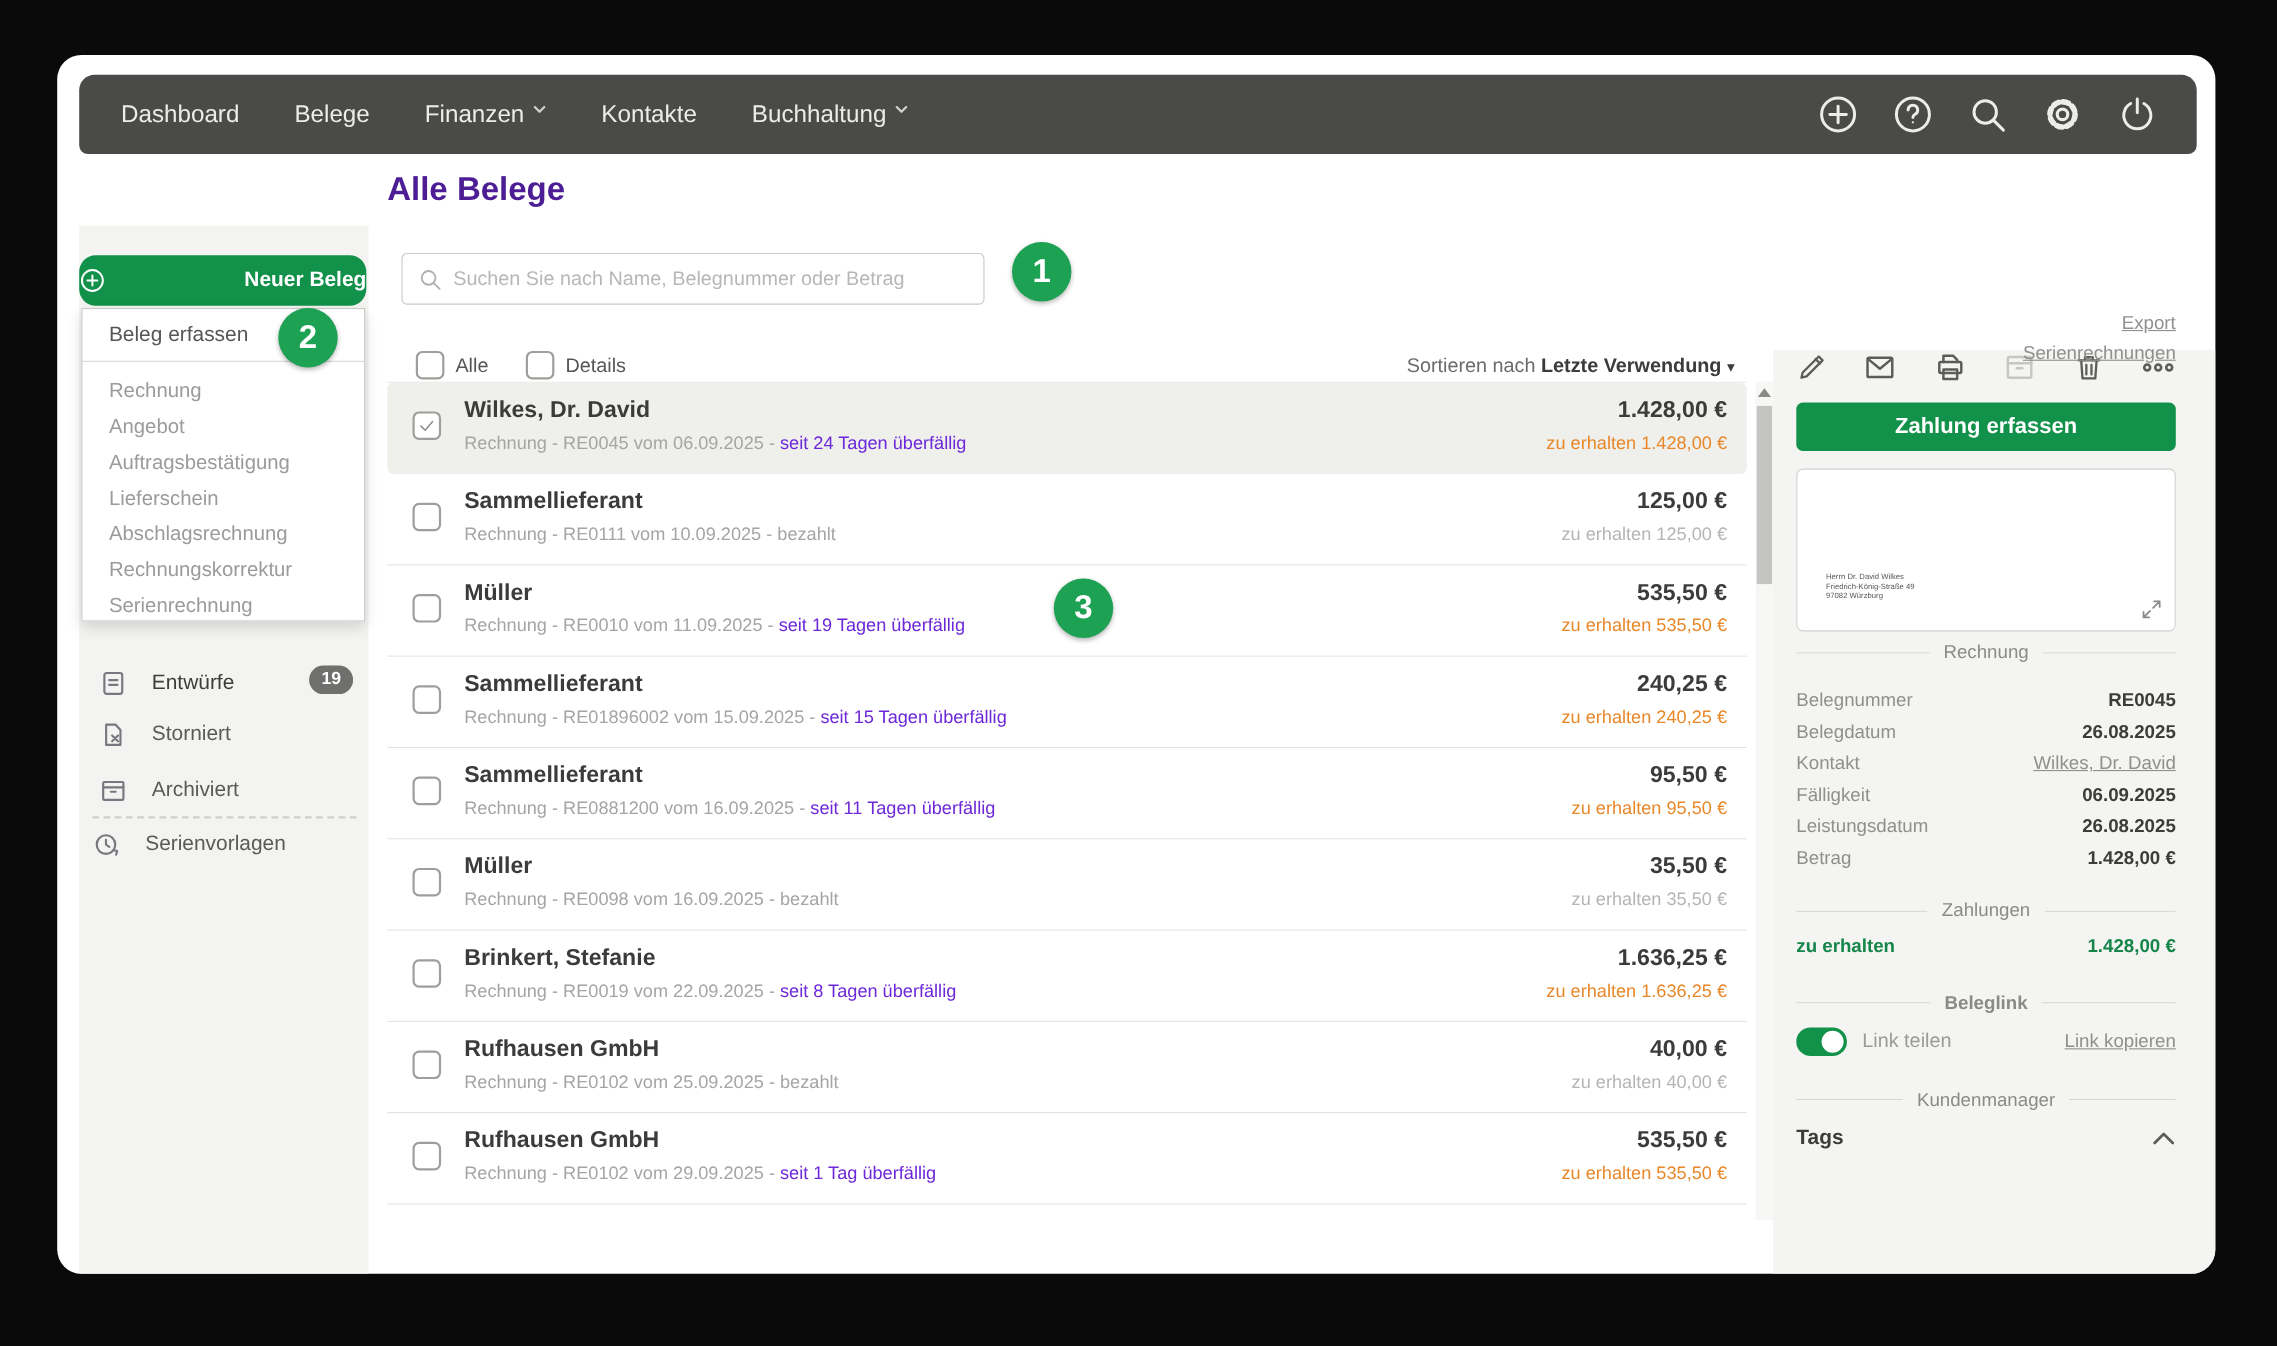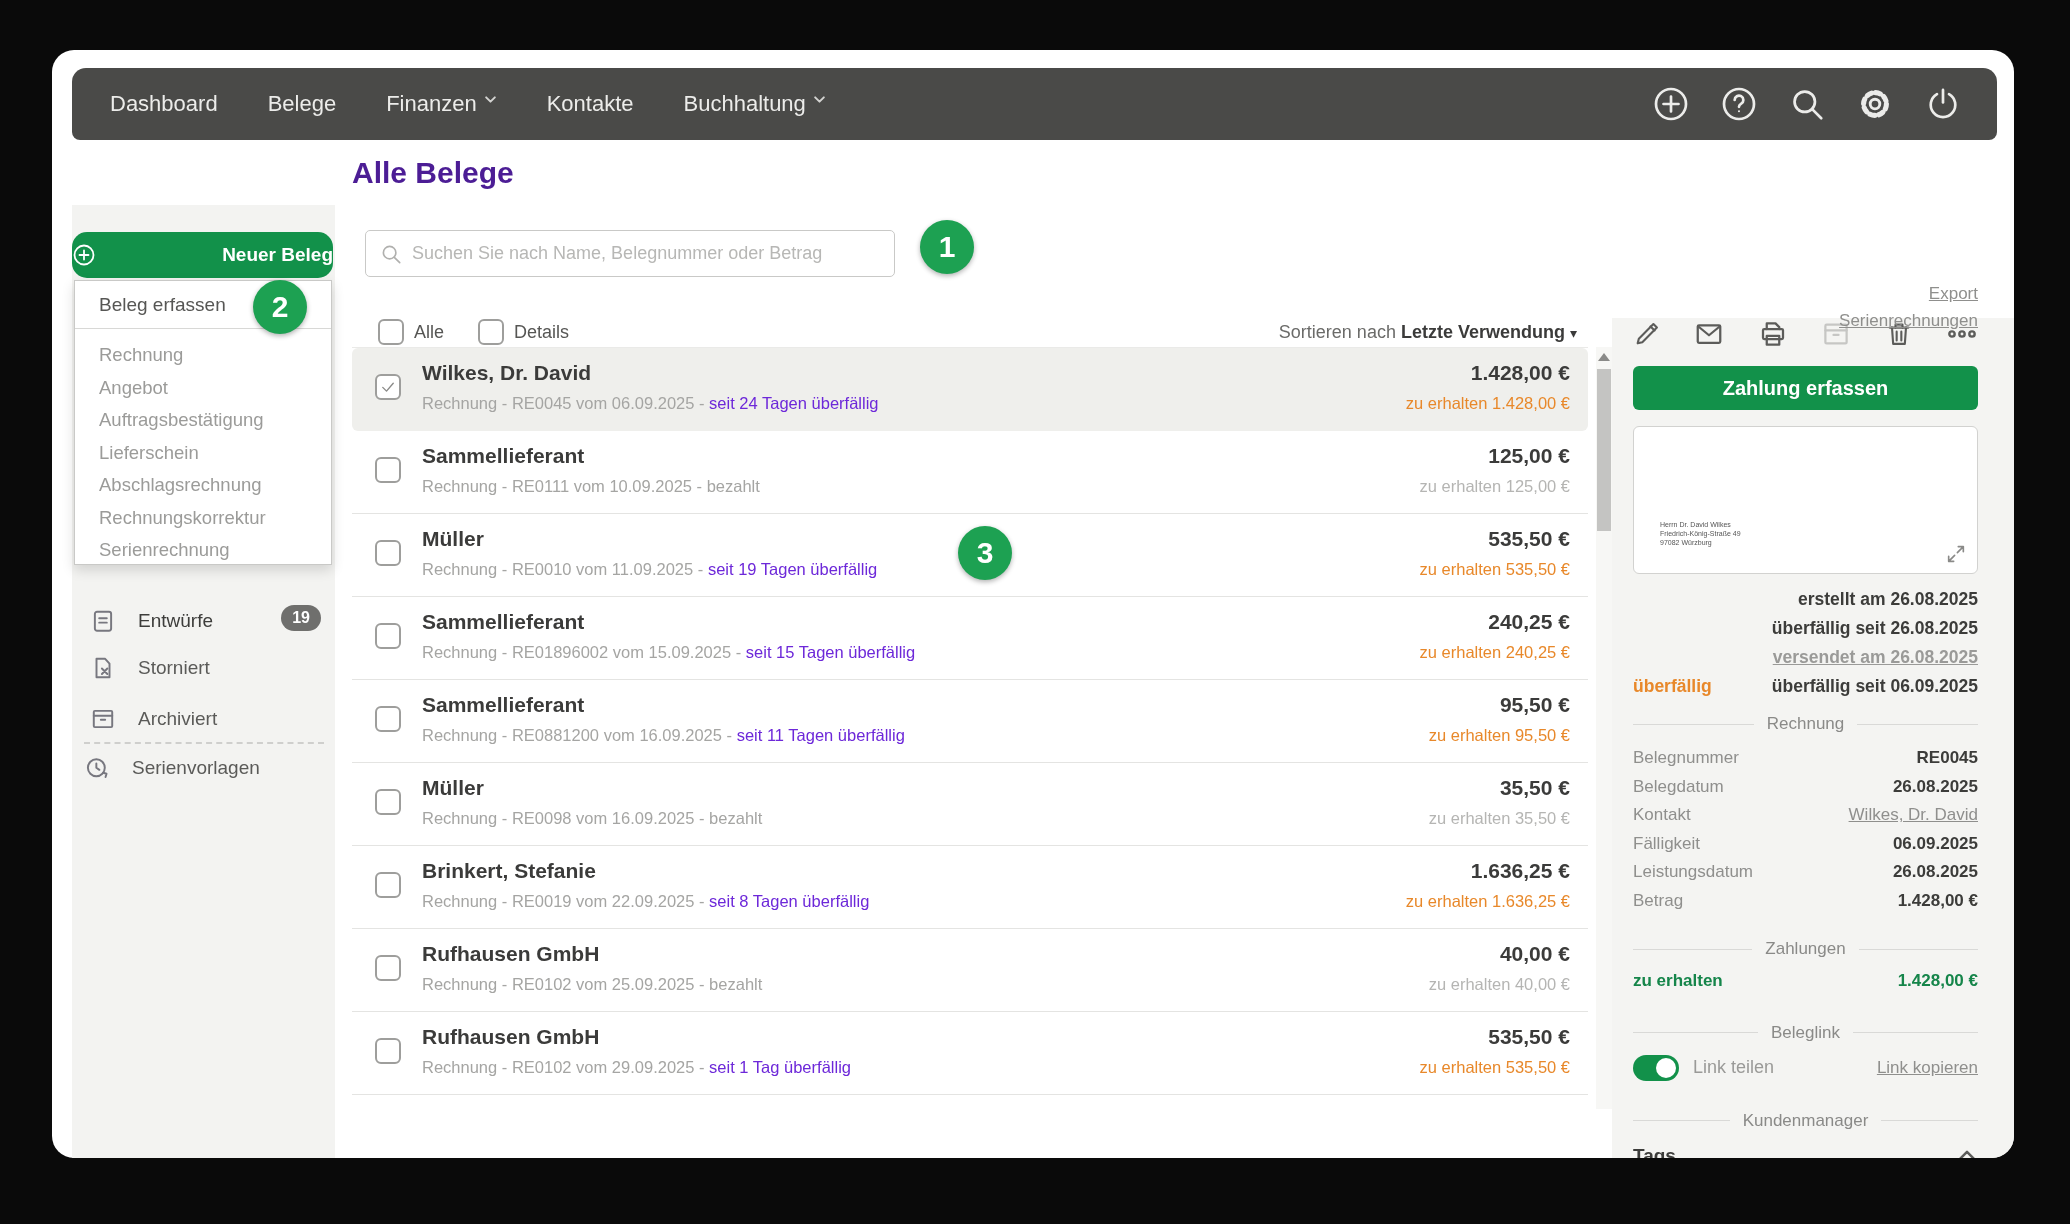--- a/index.html
+++ b/index.html
@@ -104,23 +104,23 @@
   .preview-expand { position:absolute; right:10px; bottom:8px; color:#8a8a88; }
 
   .status-block { margin-top:15px; }
   .status-row { height:29px; font-size:17.5px; font-weight:bold; color:#3c3c3a; text-align:right; }
   .status-row .linkish { font-weight:bold; color:#9a9a98; text-decoration:underline; cursor:pointer; }
   .status-row.split { display:flex; justify-content:space-between; }
   .status-row .ov { color:#e8882a; }
 
   .sec { display:flex; align-items:center; gap:13px; color:#8a8a88; font-size:17px; }
   .sec::before, .sec::after { content:""; flex:1; height:1px; background:#d9d9d7; }
-  .sec.m1 { margin-top:9px; } .sec.m2 { margin-top:24px; } .sec.m3 { margin-top:27px; } .sec.m4 { margin-top:30px; }
-
-  .fields { margin-top:10px; }
+  .sec.m1 { margin-top:9px; } .sec.m2 { margin-top:24px; } .sec.m3 { margin-top:27px;font-weight:bold; } .sec.m4 { margin-top:30px; }
+
+  .fields { margin-top:20px; }
   .frow { display:flex; justify-content:space-between; align-items:center; height:28.5px; font-size:17px; }
   .frow .fl { color:#8f8f8d; }
   .frow .fv { color:#3c3c3a; font-weight:bold; }
   .frow .fv.linkish { color:#8f8f8d; font-weight:normal; text-decoration:underline; cursor:pointer; }
   .frow.green .fl, .frow.green .fv { color:#15854a; font-weight:bold; }
   .frow.pay { margin-top:8px; }
 
   .share-row { margin-top:12px; display:flex; align-items:center; font-size:18px; color:#9a9a98; }
   .toggle { width:46px; height:26px; border-radius:13px; background:#12914a; position:relative;
             cursor:pointer; flex:none; }
@@ -406,29 +406,20 @@
         <div>Herrn Dr. David Wilkes</div>
         <div>Friedrich-König-Straße 49</div>
         <div>97082 Würzburg</div>
       </div>
       <svg class="line preview-expand" width="22" height="22" viewBox="0 0 24 24">
           <path d="M14.5 4H20v5.5M20 4l-6.5 6.5"></path>
           <path d="M9.5 20H4v-5.5M4 20l6.5-6.5"></path>
         </svg>
     </div>
 
-    <div class="status-block">
-      <div class="status-row">erstellt am 26.08.2025</div>
-      <div class="status-row">überfällig seit 26.08.2025</div>
-      <div class="status-row"><span class="linkish">versendet am 26.08.2025</span></div>
-      <div class="status-row split">
-        <span class="ov">überfällig</span>
-        <span>überfällig seit 06.09.2025</span>
-      </div>
-    </div>
 
     <div class="sec m1">
         <span>Rechnung</span>
       </div>
 
     <div class="fields">
       <div class="frow">
           <span class="fl">Belegnummer</span>
           <span class="fv">RE0045</span>
         </div>

